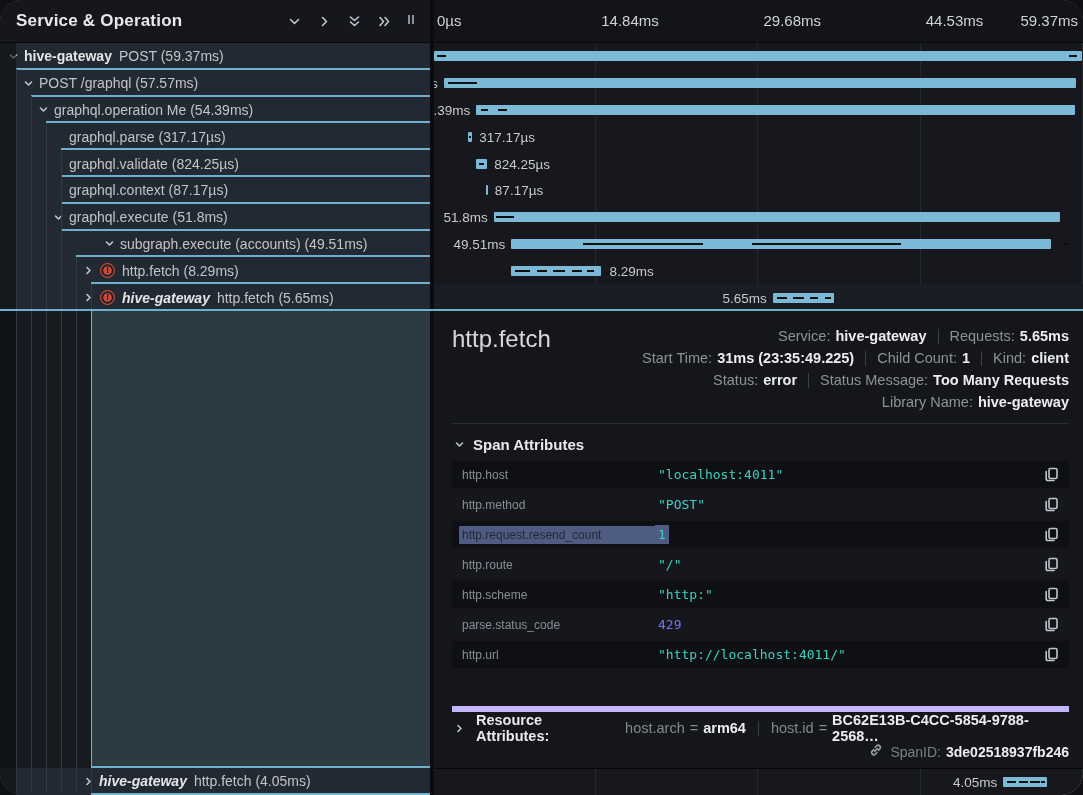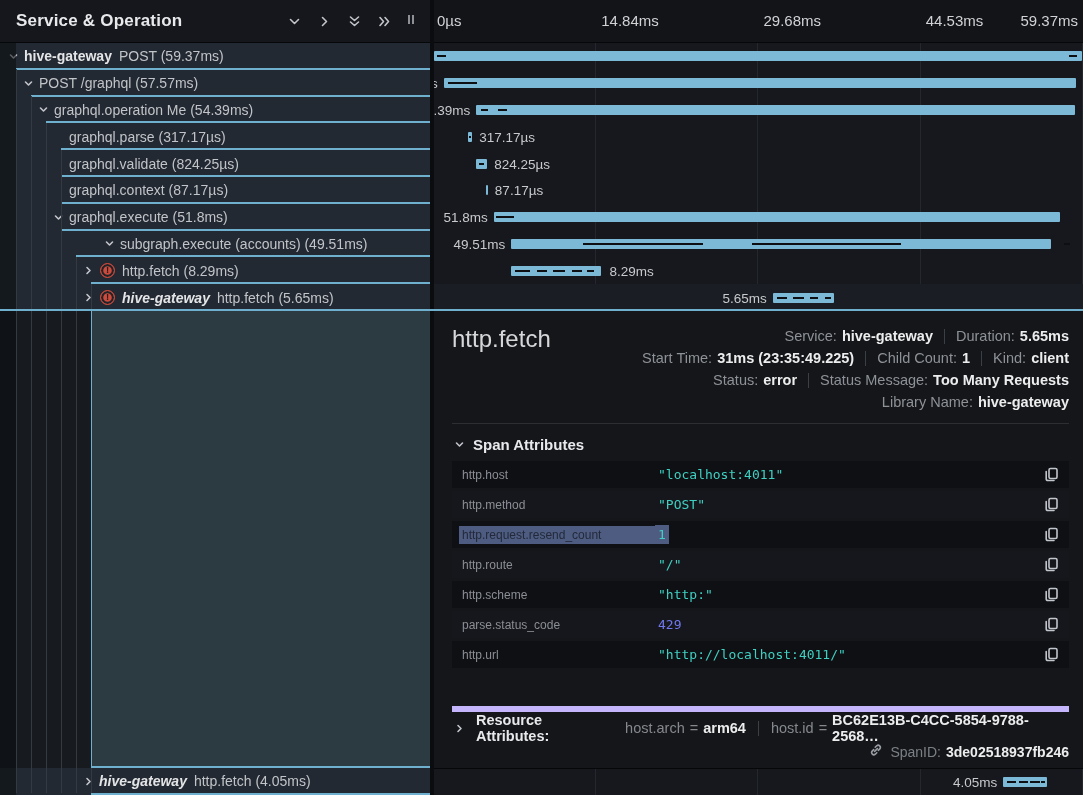--- a/index.html
+++ b/index.html
@@ -1,20 +1,20 @@
 <!DOCTYPE html>
 <html><head>
 <meta charset="utf-8">
 <style>
   * { margin:0; padding:0; box-sizing:border-box; }
   html,body { background:#0e1013; }
   .app {
     position:relative; width:1083px; height:795px; overflow:hidden;
     font-family:"Liberation Sans", sans-serif; background:#a3a3a3;
-    color:#c7c9cc; font-size:14px;
+    color:#c7c9cc; font-size:14px;border-radius:22px;
   }
   
   .left-panel { position:absolute; left:0; top:0; width:430px; height:795px; background:#171a1f; }
   .divider { position:absolute; left:430px; top:0; width:4px; height:795px; background:#0b0c0f; z-index:7; }
   .lp-header {
     position:relative; height:43px; background:#15171c; border-bottom:1px solid #060708;
     display:flex; align-items:center; padding:0 10px 0 16px; z-index:6;
   }
   .lp-title { font-size:17px; font-weight:bold; color:#e8e9eb; letter-spacing:.2px; flex:0 0 auto; }
   .hicons { margin-left:auto; display:flex; align-items:center; gap:14px; padding-right:6px; }
@@ -339,21 +339,21 @@
       </div>
     </div>
 
     <div class="detail">
       <div class="d-title">http.fetch</div>
       <div class="meta">
         <div class="mline">
           <span class="mlabel">Service:</span>
           <span class="mvalue">hive-gateway</span>
           <span class="mdiv"></span>
-          <span class="mlabel">Duration:</span>
+          <span class="mlabel">Requests:</span>
           <span class="mvalue">5.65ms</span>
         </div>
         <div class="mline">
           <span class="mlabel">Start Time:</span>
           <span class="mvalue">31ms (23:35:49.225)</span>
           <span class="mdiv"></span>
           <span class="mlabel">Child Count:</span>
           <span class="mvalue">1</span>
           <span class="mdiv"></span>
           <span class="mlabel">Kind:</span>

